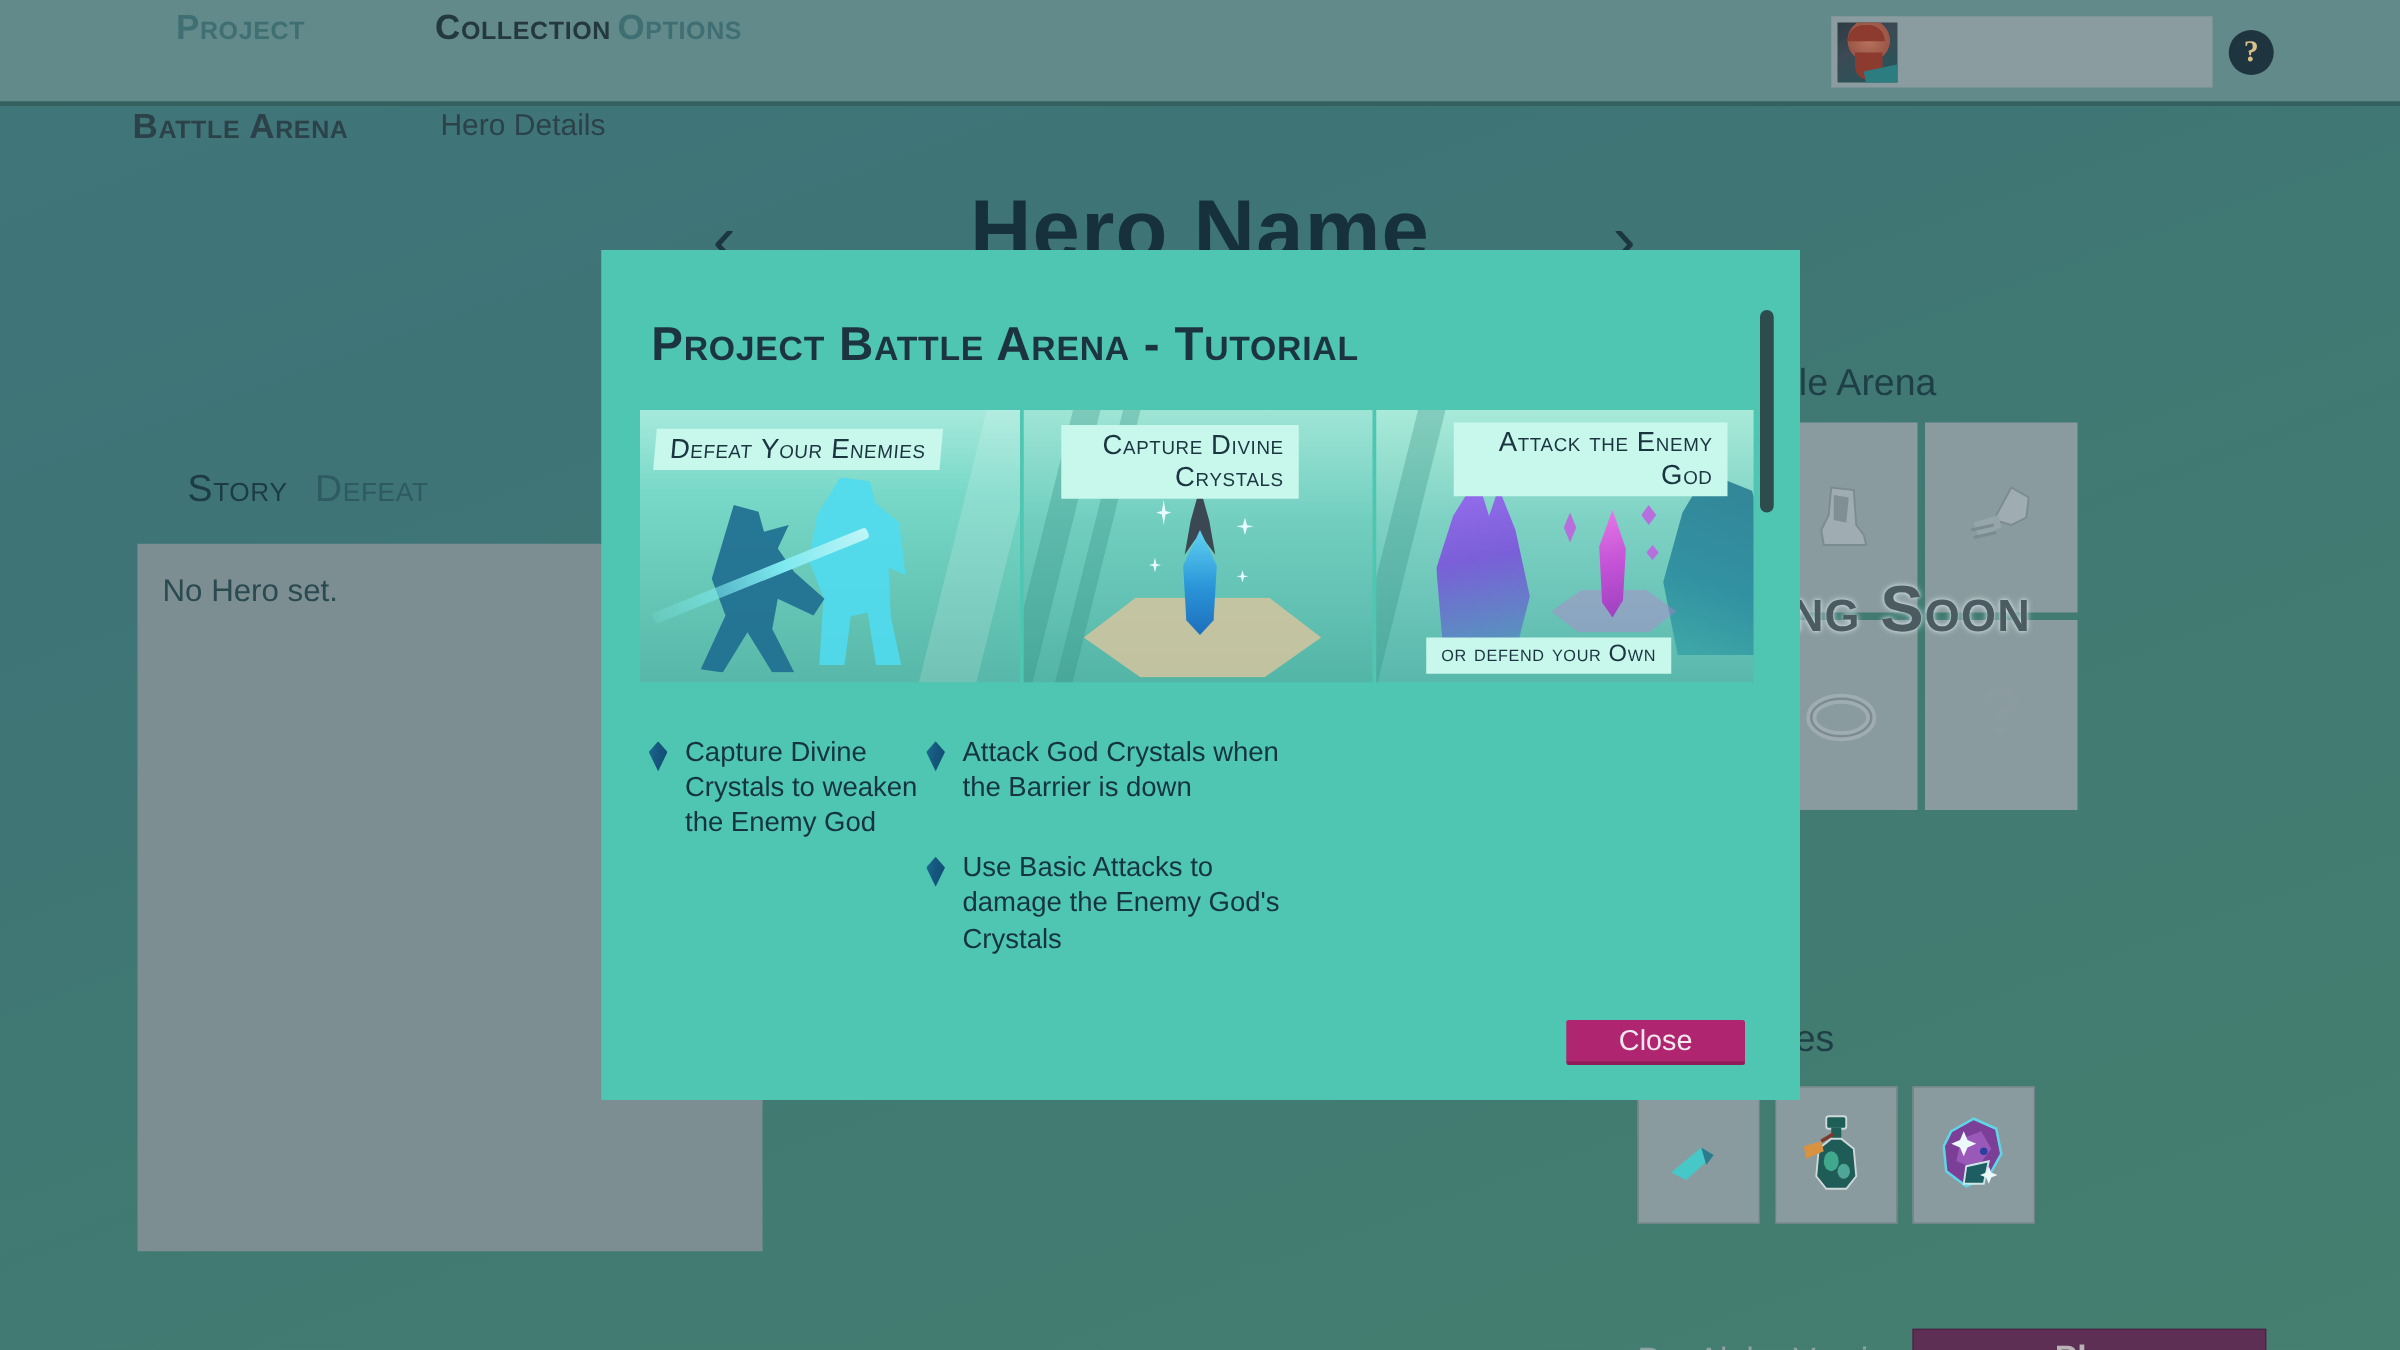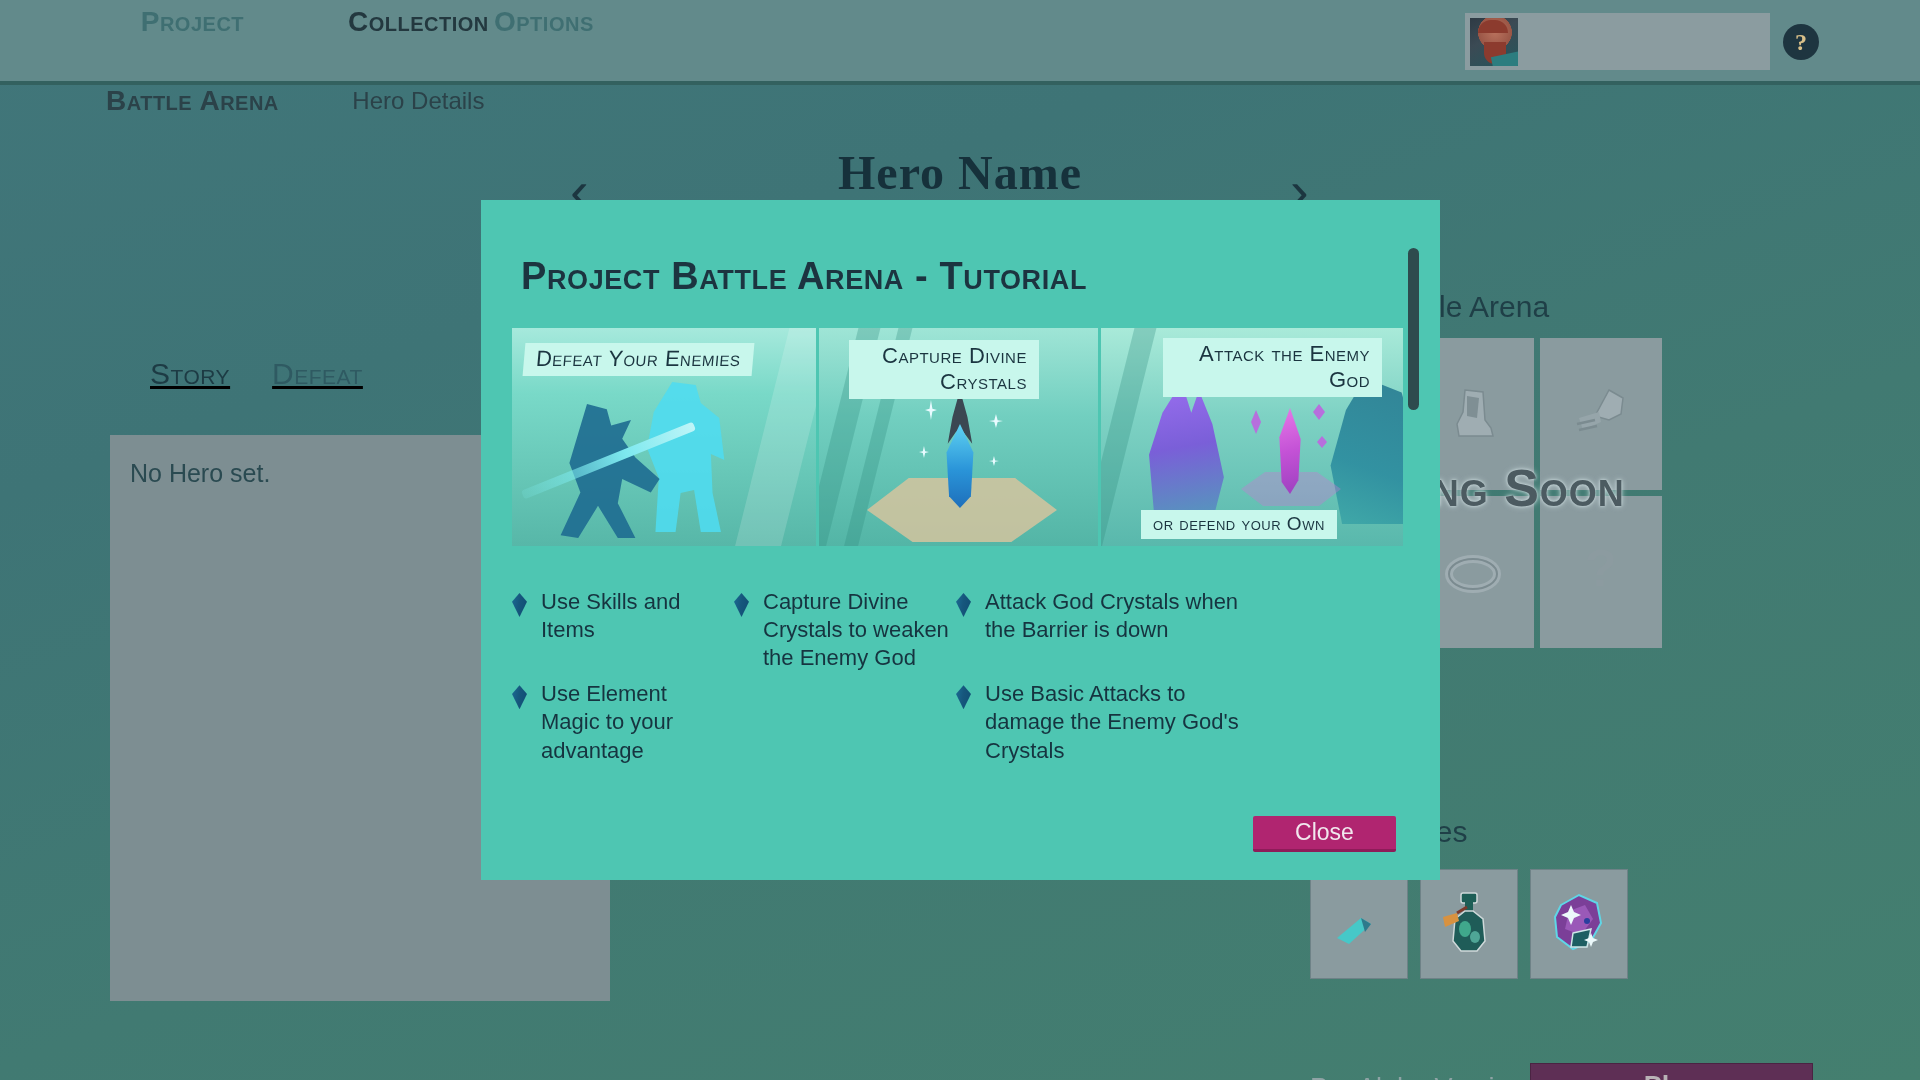--- a/index.html
+++ b/index.html
@@ -80,35 +80,34 @@
     font-family: "Liberation Serif", serif;
     cursor: pointer;
   }
 
   
   .bg-layer { position: absolute; inset: 85px 0 0 0; z-index: 1; }
 
   .hero-name {
     position: absolute; left: 0; top: 60px; width: 1920px;
     text-align: center;
-    font-size: 48px; font-weight: 700; color: #16313b;
+    font-size: 68px; font-weight: 700; color: #16313b;
     letter-spacing: 1px;
-    font-family: Liberation Serif, serif;
   }
   .arrow-l, .arrow-r {
     position: absolute; top: 78px;
     font-size: 56px; color: #1c3640; font-weight: 300;
     cursor: pointer; line-height: 1;
   }
   .arrow-l { left: 570px; }
   .arrow-r { left: 1290px; }
 
   .tabs-row {
-    position: absolute; left: 150px; top: 272px;
-    display: flex; gap: 42px; text-decoration: underline;
+    position: absolute; left: 150px; top: 290px;
+    display: flex; gap: 22px;
   }
   .tab {
     font-size: 30px; font-variant: small-caps; letter-spacing: .5px;
     cursor: pointer;
   }
   .tab.active { color: #1d3b44; }
   .tab.inactive { color: #2f5a62; }
 
   .hero-panel {
     position: absolute; left: 110px; top: 350px;
@@ -505,30 +504,20 @@
           <div class="crystal-pink"></div>
           <div class="shard" style="left:150px;top:82px;width:10px;height:24px"></div>
           <div class="shard" style="left:212px;top:76px;width:12px;height:16px"></div>
           <div class="shard" style="left:216px;top:108px;width:10px;height:12px"></div>
           <div class="cap c3">Attack the Enemy God</div>
           <div class="cap c4">or defend your Own</div>
         </div>
       </div>
 
       <div class="bullets">
-        <div class="bcol col1">
-          <div class="bullet">
-            <div class="bullet-icon"></div>
-            <div class="bullet-text">Use Skills and Items</div>
-          </div>
-          <div class="bullet">
-            <div class="bullet-icon"></div>
-            <div class="bullet-text">Use Element Magic to your advantage</div>
-          </div>
-        </div>
         <div class="bcol col2">
           <div class="bullet">
             <div class="bullet-icon"></div>
             <div class="bullet-text">Capture Divine Crystals to weaken the Enemy God</div>
           </div>
         </div>
         <div class="bcol col3">
           <div class="bullet">
             <div class="bullet-icon"></div>
             <div class="bullet-text">Attack God Crystals when the Barrier is down</div>

